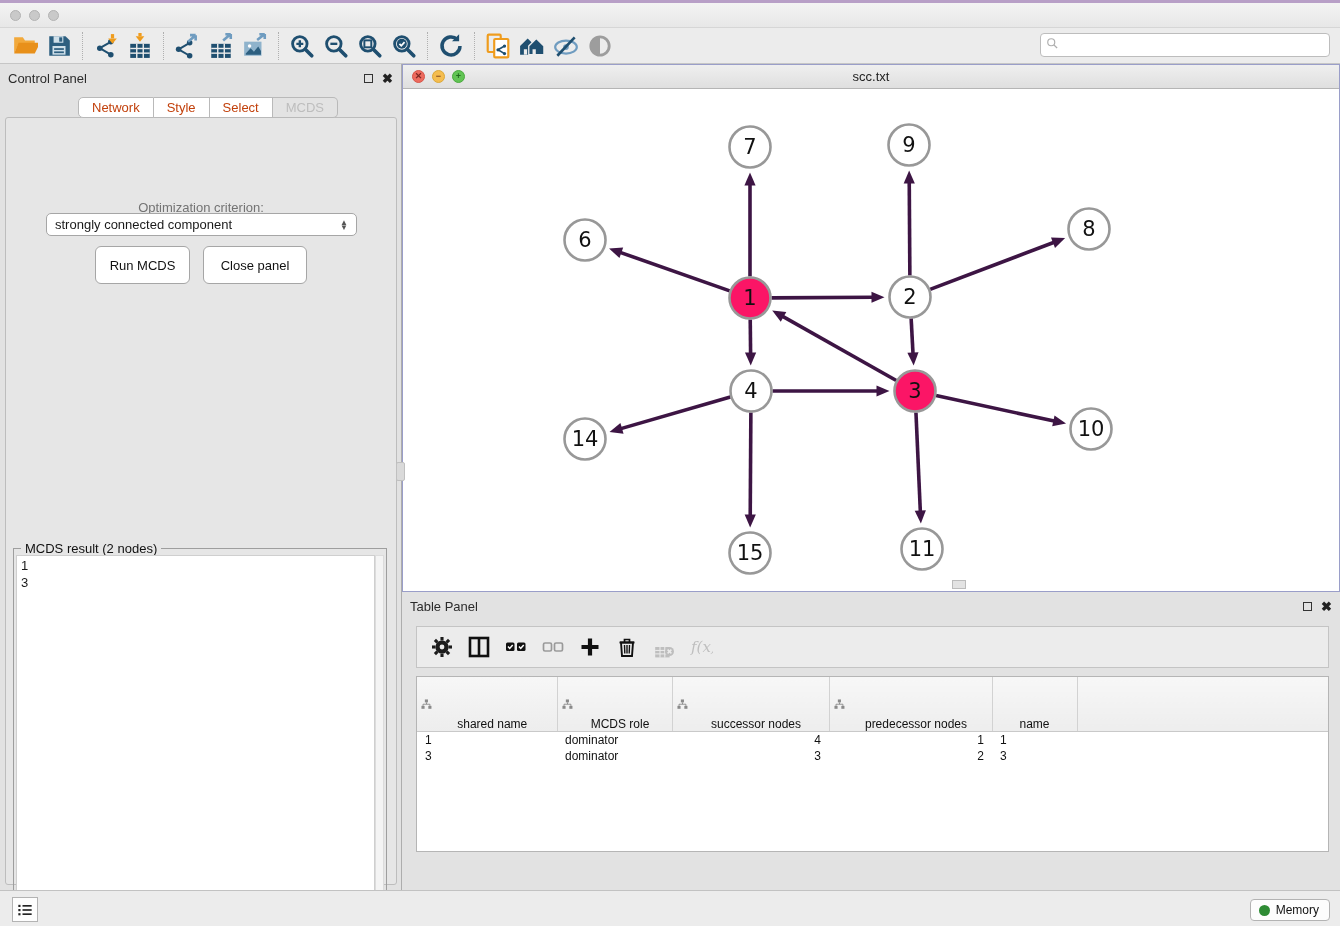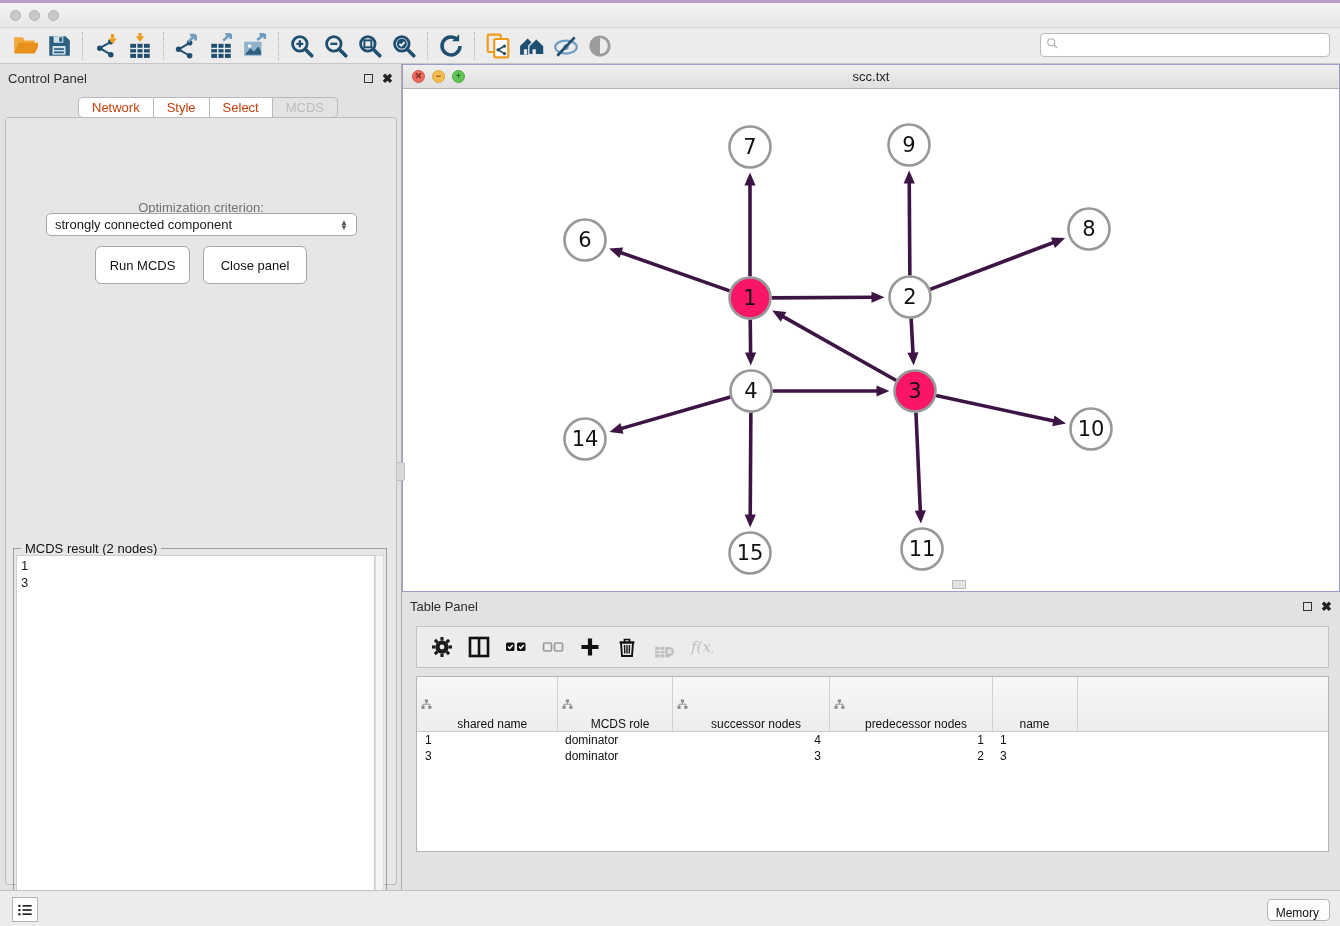--- a/index.html
+++ b/index.html
@@ -99,21 +99,21 @@
   .tp-tab:first-child { border-left:1px solid #b9b9b9; border-top-left-radius:7px; border-bottom-left-radius:7px; }
   .tp-tab:last-child { border-top-right-radius:7px; border-bottom-right-radius:7px; }
   .tp-tab.selected { background:#d7d7d7; color:#c9c9c9; }
 
   
   .statusbar { position:absolute; left:0; top:890px; width:1340px; height:36px; background:#ececec;
     border-top:1px solid #c2c2c2; }
   .list-btn { position:absolute; left:12px; top:6px; width:26px; height:25px; background:#fdfdfd;
     border:1px solid #b3b3b3; display:flex; align-items:center; justify-content:center; }
   .memory-btn { position:absolute; right:10px; top:8px; height:22px; padding:0 10px 0 8px; background:#fdfdfd;
-    border:1px solid #b3b3b3; border-radius:4px; display:flex; align-items:center; gap:6px; font-size:12px; color:#111;flex-direction:column; }
+    border:1px solid #b3b3b3; border-radius:4px; display:flex; align-items:center; gap:6px; font-size:12px; color:#111; }
   .mem-dot { width:11px; height:11px; border-radius:50%; }
 </style>
 </head>
 <body>
 
 <div class="top-stripe"></div>
 
 <div class="titlebar">
   <div class="traffic">
     <span class="dot"></span>

